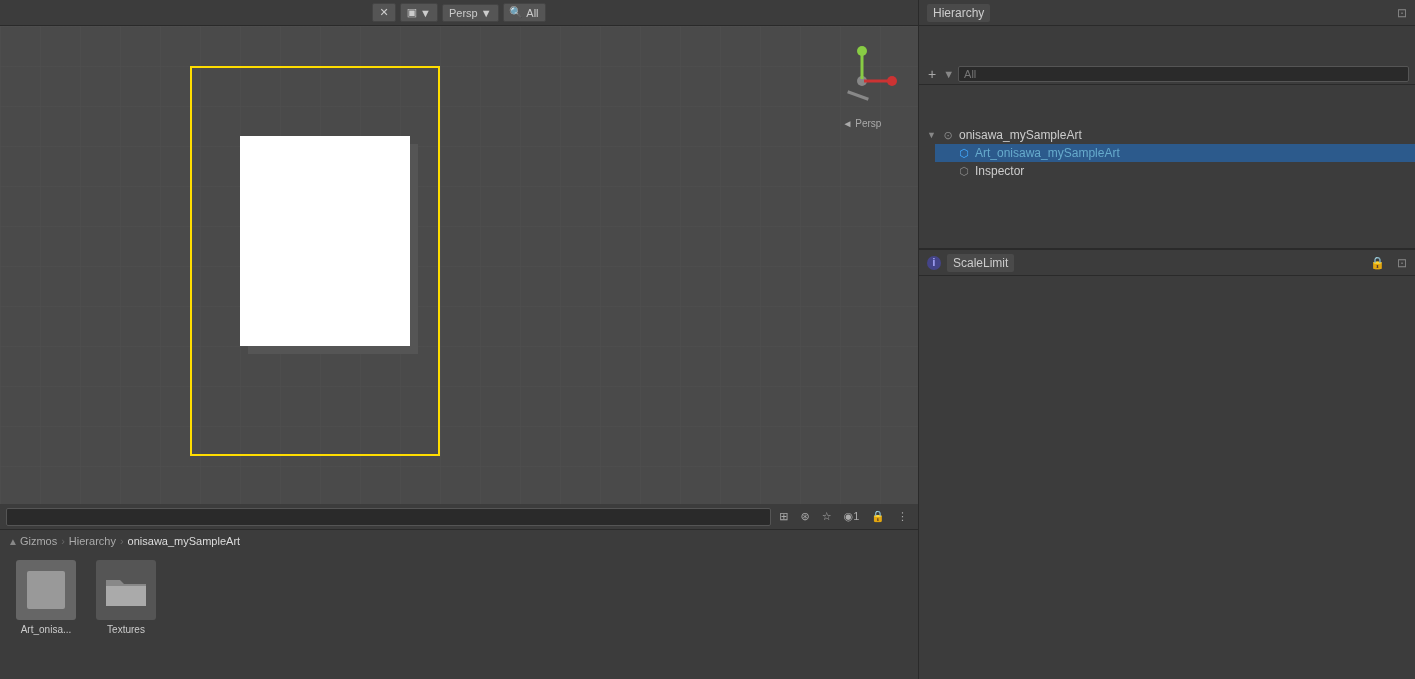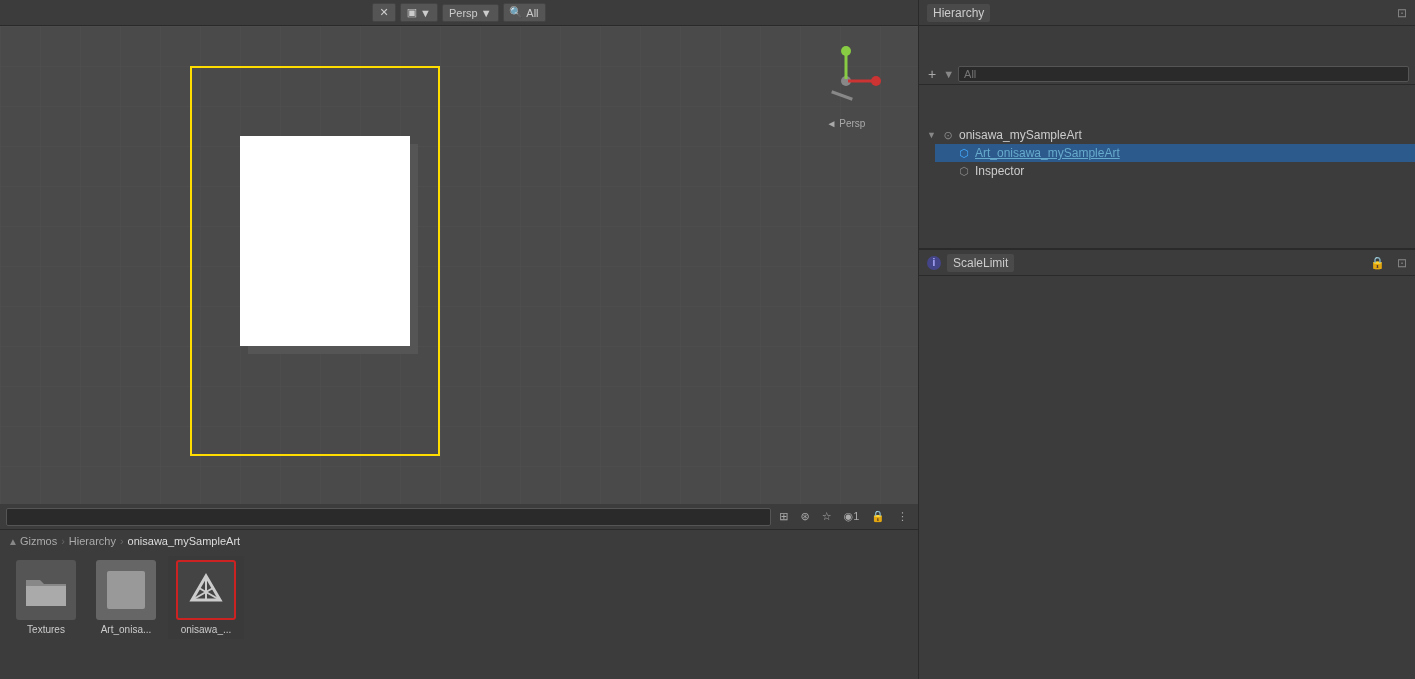--- a/index.html
+++ b/index.html
@@ -70,21 +70,21 @@
       background-image:
         linear-gradient(rgba(80,80,80,0.5) 1px, transparent 1px),
         linear-gradient(90deg, rgba(80,80,80,0.5) 1px, transparent 1px);
       background-size: 40px 40px;
     }
 
     
     .persp-gizmo {
       position: absolute;
       top: 20px;
-      right: 32px;
+      right: 16px;
       width: 80px;
       height: 100px;
       display: flex;
       flex-direction: column;
       align-items: center;
     }
 
     .gizmo-axes {
       position: relative;
       width: 70px;
@@ -557,21 +557,21 @@
 
         <div class="hierarchy-item">
           <span class="hierarchy-arrow">▼</span>
           <span class="hierarchy-icon scene-icon">⊙</span>
           <span>onisawa_mySampleArt</span>
         </div>
 
         <div class="hierarchy-item hierarchy-indent hierarchy-item-selected">
           <span class="hierarchy-arrow"></span>
           <span class="hierarchy-icon gameobj-icon">⬡</span>
-          <span style="color:#6ac;text-decoration:underline;">Art_onisawa_mySampleArt</span>
+          <span style="color:#6ac;">Art_onisawa_mySampleArt</span>
         </div>
 
         <div class="hierarchy-item hierarchy-indent">
           <span class="hierarchy-arrow"></span>
           <span class="hierarchy-icon" style="color:#888;">⬡</span>
           <span>Inspector</span>
         </div>
       </div>
     </div>
 
@@ -609,48 +609,35 @@
       <span class="breadcrumb-item">Gizmos</span>
       <span class="breadcrumb-sep">›</span>
       <span class="breadcrumb-item">Hierarchy</span>
       <span class="breadcrumb-sep">›</span>
       <span class="breadcrumb-item breadcrumb-active">onisawa_mySampleArt</span>
     </div>
 
     <div class="assets-grid">
 
       <div class="asset-item">
+        <div class="asset-icon" style="background:#666;">
+          <div style="width:38px;height:38px;background:#999;border-radius:2px;"></div>
+        </div>
+        <span class="asset-label">Art_onisa...</span>
+      </div>
+
+      <div class="asset-item">
         <div class="asset-icon">
           <svg class="folder-icon-svg" viewBox="0 0 44 36">
             <path d="M2,8 L2,34 L42,34 L42,12 L20,12 L16,8 Z" fill="#888" stroke="none"></path>
             <path d="M2,14 L42,14 L42,34 L2,34 Z" fill="#aaa" stroke="none"></path>
           </svg>
         </div>
         <span class="asset-label">Textures</span>
       </div>
 
-      <div class="asset-item">
-        <div class="asset-icon" style="background:#666;">
-          <div style="width:38px;height:38px;background:#999;border-radius:2px;"></div>
-        </div>
-        <span class="asset-label">Art_onisa...</span>
-      </div>
-
-
-      <div class="asset-item asset-selected">
-        <div class="asset-icon" style="background:#444;border:2px solid #cc2222;">
-          <div class="unity-logo-icon">
-            <svg width="36" height="36" viewBox="0 0 36 36">
-              <polygon points="18,4 32,28 4,28" fill="none" stroke="#cccccc" stroke-width="3"></polygon>
-              <line x1="18" y1="4" x2="18" y2="28" stroke="#cccccc" stroke-width="2"></line>
-              <line x1="4" y1="28" x2="25" y2="16" stroke="#cccccc" stroke-width="2"></line>
-              <line x1="32" y1="28" x2="11" y2="16" stroke="#cccccc" stroke-width="2"></line>
-            </svg>
-          </div>
-        </div>
-        <span class="asset-label">onisawa_...</span>
-      </div>
+
     </div>
   </div>
 
   <div class="right-bottom">
   </div>
 </div>
 
 </body></html>

